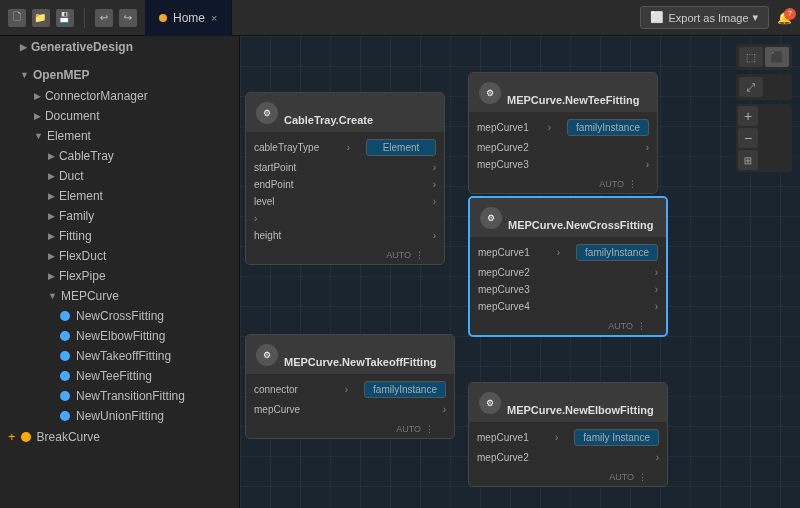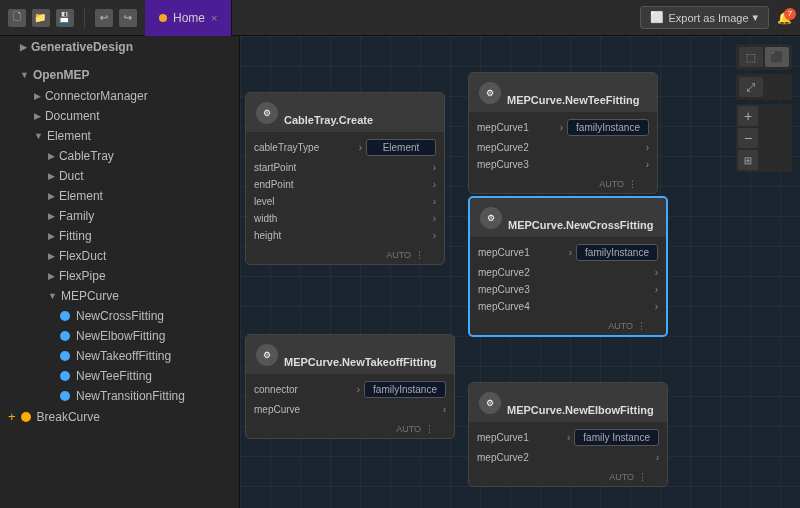--- a/index.html
+++ b/index.html
@@ -7,21 +7,21 @@
 
     
     .top-bar {
       height: 36px; background: #2b2b2b; display: flex; align-items: center; padding: 0 8px;
       border-bottom: 1px solid #111; flex-shrink: 0;
     }
     .top-bar-icons { display: flex; align-items: center; gap: 6px; }
     .top-bar-icon { width: 18px; height: 18px; background: #555; border-radius: 2px; display: flex; align-items: center; justify-content: center; font-size: 10px; color: #ccc; }
     .top-bar-separator { width: 1px; height: 20px; background: #444; margin: 0 4px; }
     .tabs-area { display: flex; align-items: center; flex: 1; margin-left: 8px; }
-    .tab { height: 36px; padding: 0 14px; display: flex; align-items: center; gap: 6px; background: #4c1d95; border-right: 1px solid #111; color: #ccc; font-size: 12px; }
+    .tab { height: 36px; padding: 0 14px; display: flex; align-items: center; gap: 6px; background: #0f172a; border-right: 1px solid #111; color: #ccc; font-size: 12px; }
     .tab .dot { width: 8px; height: 8px; background: #f5a623; border-radius: 50%; }
     .tab .close-btn { color: #888; font-size: 11px; cursor: pointer; }
     .top-bar-right { display: flex; align-items: center; gap: 8px; margin-left: auto; }
     .export-btn { background: #3a3a3a; border: 1px solid #555; border-radius: 3px; padding: 4px 10px; color: #ccc; font-size: 11px; display: flex; align-items: center; gap: 4px; }
     .bell-btn { position: relative; }
     .bell-badge { position: absolute; top: -3px; right: -4px; background: #e53; border-radius: 50%; width: 12px; height: 12px; font-size: 8px; color: #fff; display: flex; align-items: center; justify-content: center; }
 
     
     .main { display: flex; flex: 1; overflow: hidden; }
 
@@ -57,24 +57,24 @@
     .zoom-btn-group { display: flex; flex-direction: column; background: #2b2b2b; border-radius: 3px; padding: 2px; gap: 2px; }
     .zoom-btn { width: 20px; height: 20px; display: flex; align-items: center; justify-content: center; color: #aaa; font-size: 14px; cursor: pointer; background: #3a3a3a; border-radius: 2px; }
 
     
     .node { position: absolute; background: #2d2d2d; border: 1px solid #444; border-radius: 5px; min-width: 180px; }
     .node.selected { border-color: #4af; border-width: 2px; }
     .node-header { background: #3a3a3a; border-radius: 4px 4px 0 0; padding: 6px 10px; display: flex; align-items: center; gap: 6px; }
     .node-icon { width: 22px; height: 22px; background: #555; border-radius: 50%; display: flex; align-items: center; justify-content: center; font-size: 9px; color: #fff; }
     .node-title { color: #ddd; font-size: 11px; font-weight: 600; margin-top: 15px; }
     .node-body { padding: 4px 0; }
-    .node-port { display: flex; align-items: center; padding: 3px 8px; gap: 4px; }
+    .node-port { display: flex; align-items: center; padding: 3px 8px; gap: 16px; }
     .port-label { color: #bbb; font-size: 10px; flex: 1; }
     .port-arrow { color: #888; font-size: 10px; }
-    .port-box { background: #0f172a; border: 1px solid #555; border-radius: 3px; padding: 2px 8px; font-size: 10px; color: #aaa; min-width: 70px; text-align: center; }
+    .port-box { background: #0c4a6e; border: 1px solid #555; border-radius: 3px; padding: 2px 8px; font-size: 10px; color: #aaa; min-width: 70px; text-align: center; }
     .node-footer { display: flex; justify-content: flex-end; padding: 2px 20px 4px 8px; color: #666; font-size: 9px; }
     .node-footer-text { color: #777; font-size: 9px; }
   </style>
 </head>
 <body>
 
 <div class="top-bar">
   <div class="top-bar-icons">
     <div class="top-bar-icon">🗋</div>
     <div class="top-bar-icon">📁</div>
@@ -176,20 +176,24 @@
       <span>NewTakeoffFitting</span>
     </div>
     <div class="sidebar-item indent4">
       <span class="sidebar-colored-dot dot-blue"></span>
       <span>NewTeeFitting</span>
     </div>
     <div class="sidebar-item indent4">
       <span class="sidebar-colored-dot dot-blue"></span>
       <span>NewTransitionFitting</span>
     </div>
+    <div class="sidebar-item indent4">
+      <span class="sidebar-colored-dot dot-blue"></span>
+      <span>NewUnionFitting</span>
+    </div>
     <div class="sidebar-bottom-item indent3">
       <span class="plus-icon">+</span>
       <span class="sidebar-colored-dot dot-yellow"></span>
       <span>BreakCurve</span>
     </div>
   </div>
 
   <div class="canvas-area">
     <div class="grid-bg"></div>
 
@@ -225,21 +229,20 @@
         </div>
         <div class="node-port">
           <span class="port-label">endPoint</span>
           <span class="port-arrow">›</span>
         </div>
         <div class="node-port">
           <span class="port-label">level</span>
           <span class="port-arrow">›</span>
         </div>
         <div class="node-port">
-          <span class="port-label">width</span>
           <span class="port-arrow">›</span>
         </div>
         <div class="node-port">
           <span class="port-label">height</span>
           <span class="port-arrow">›</span>
         </div>
       </div>
       <div class="node-footer">
         <span class="node-footer-text">AUTO</span>
         <span style="margin-left:4px; color:#888;">⋮</span>

